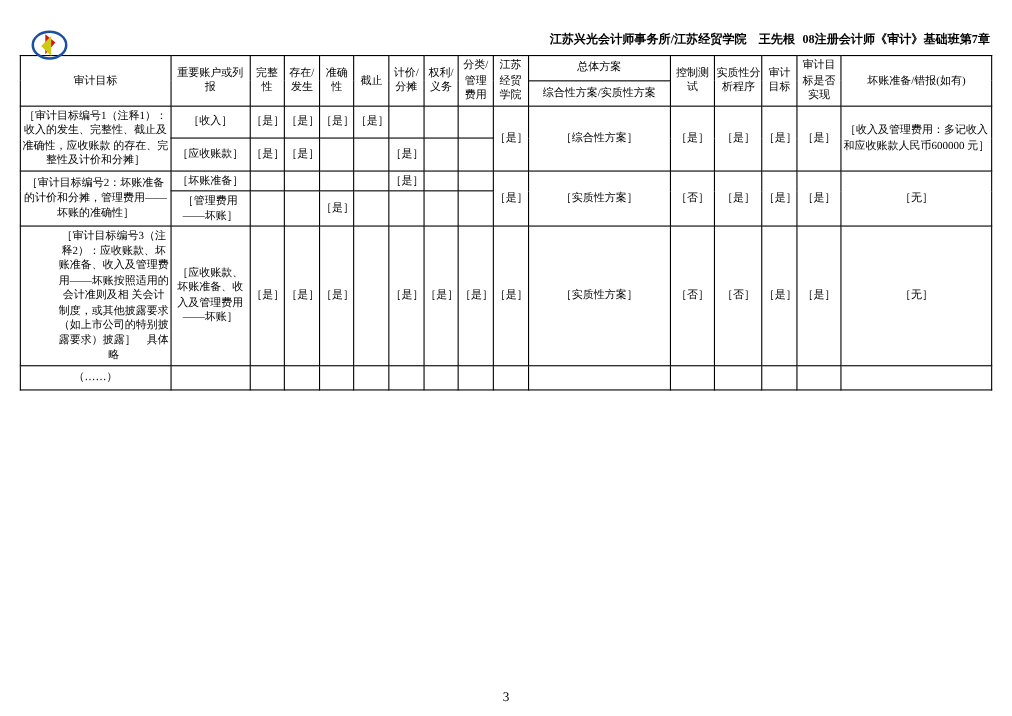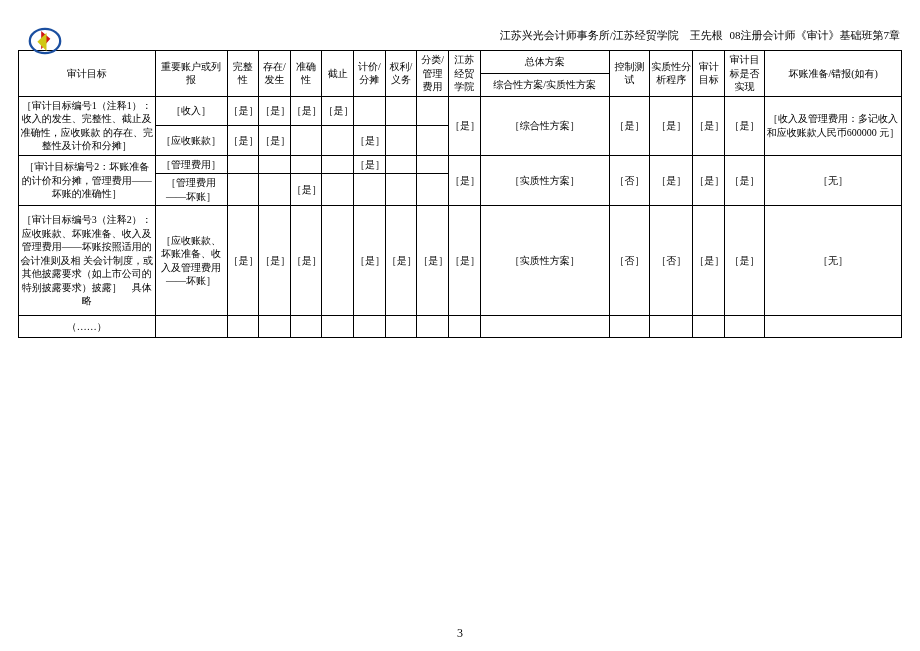--- a/index.html
+++ b/index.html
@@ -18,21 +18,21 @@
       left: 24px;
       top: 22px;
       width: 42px;
       height: 38px;
     }
     .header-text {
       position: absolute;
       right: 20px;
       top: 28px;
       font-size: 11px;
-      font-weight: normal;
+      font-weight: bold;
       word-spacing: 4px;
     }
     table.audit {
       border-collapse: collapse;
       width: 100%;
       margin-top: 38px;
       table-layout: fixed;
     }
     table.audit th, table.audit td {
       border: 1px solid #000;
@@ -144,21 +144,21 @@
       <td>［是］</td>
       <td></td>
       <td></td>
       <td>［是］</td>
       <td></td>
       <td></td>
     </tr>
 
     <tr>
       <td rowspan="2" class="left-align">［审计目标编号2：坏账准备的计价和分摊，管理费用——坏账的准确性］</td>
-      <td>［管理费用］</td>
+      <td>［坏账准备］</td>
       <td></td>
       <td></td>
       <td></td>
       <td></td>
       <td>［是］</td>
       <td></td>
       <td></td>
       <td rowspan="2">［是］</td>
       <td rowspan="2">［实质性方案］</td>
       <td rowspan="2">［否］</td>
@@ -172,21 +172,21 @@
       <td></td>
       <td></td>
       <td>［是］</td>
       <td></td>
       <td></td>
       <td></td>
       <td></td>
     </tr>
 
     <tr>
-      <td class="left-align" style="height:110px;">［审计目标编号3（注释2）：应收账款、坏账准备、收入及管理费用——坏账按照适用的会计准则及相 关会计制度，或其他披露要求（如上市公司的特别披露要求）披露］　具体略</td>
+      <td class="left-align" style="height:110px;padding-left:34px;">［审计目标编号3（注释2）：应收账款、坏账准备、收入及管理费用——坏账按照适用的会计准则及相 关会计制度，或其他披露要求（如上市公司的特别披露要求）披露］　具体略</td>
       <td>［应收账款、坏账准备、收入及管理费用——坏账］</td>
       <td>［是］</td>
       <td>［是］</td>
       <td>［是］</td>
       <td></td>
       <td>［是］</td>
       <td>［是］</td>
       <td>［是］</td>
       <td>［是］</td>
       <td>［实质性方案］</td>

